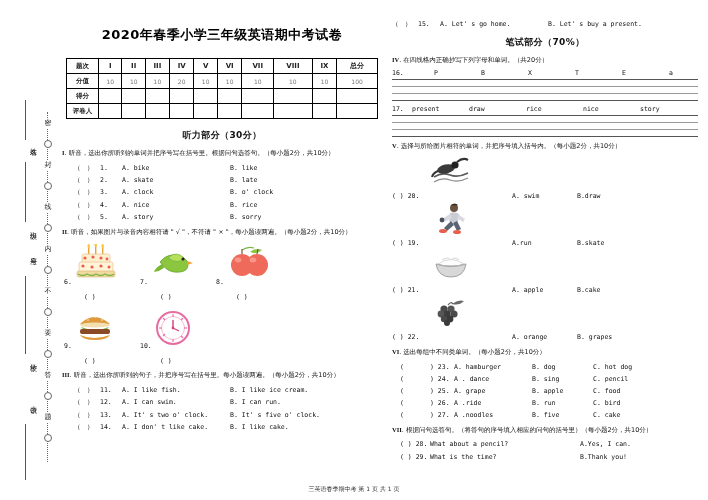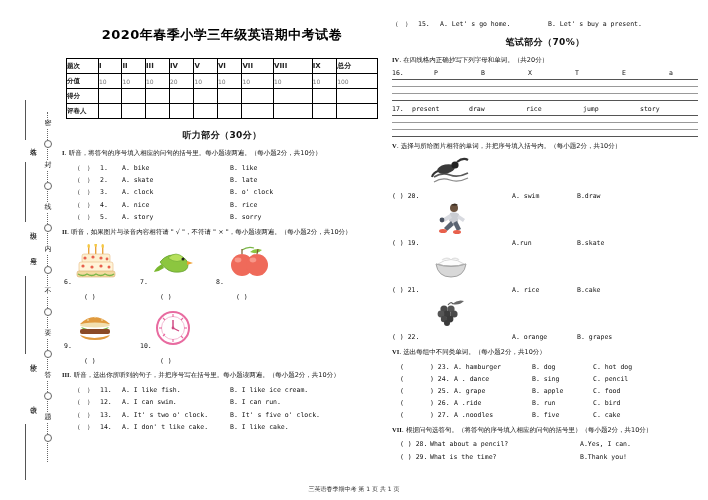--- a/index.html
+++ b/index.html
@@ -62,21 +62,21 @@
     letter-spacing: 0.5px; margin-top: 8px; margin-bottom: 14px;
     color: #000;
   }
 
   
   table.score {
     border-collapse: collapse; width: 312px; margin: 0 auto 10px auto;
     font-family: "DejaVu Sans", sans-serif;
   }
   table.score td {
-    border: 1px solid #000; height: 15px; text-align: left;
+    border: 1px solid #000; height: 15px; text-align: center;
     font-size: 6.5px; color: #222; padding: 0;
   }
   table.score td.hdr { font-weight: bold; font-size: 6.5px; width: 32px; }
   table.score td.rom { font-weight: bold; font-size: 7px; }
   table.score td.val { color: #777; font-size: 6px; }
 
   .sec-title {
     text-align: center; font-weight: bold; font-size: 9px;
     font-family: "DejaVu Sans", sans-serif;
     margin: 6px 0 6px 0; letter-spacing: 0.4px;
@@ -262,21 +262,21 @@
             <td></td>
         <td></td>
             <td></td>
       </tr>
     </tbody>
       </table>
 
     <div class="sec-title">听力部分（30分）</div>
 
     <div class="q-head">
-      <span class="rn">I</span><span>. 听音，将答句的序号填入相应的问句的括号里。每小题读两遍。（每小题2分，共10分）</span>
+      <span class="rn">I</span><span>. 听音，选出你所听到的单词并把序号写在括号里。根据问句选答句。（每小题2分，共10分）</span>
     </div>
     <div class="opt-row">
       <span class="paren">（　）</span>
       <span class="num">1.</span>
       <span class="oa">A. bike</span>
       <span class="ob">B. like</span>
     </div>
     <div class="opt-row">
       <span class="paren">（　）</span>
       <span class="num">2.</span>
@@ -471,21 +471,21 @@
       <div class="ln mid" style="top:7px;"></div>
       <div class="ln mid" style="top:14px;"></div>
       <div class="ln" style="top:21px;"></div>
     </div>
 
     <div class="words-row">
       <span class="lead">17.</span>
       <span class="wd">present</span>
       <span class="wd">draw</span>
       <span class="wd">rice</span>
-      <span class="wd">jump</span>
+      <span class="wd">nice</span>
       <span class="wd">story</span>
     </div>
     <div class="four-lines">
       <div class="ln" style="top:0;"></div>
       <div class="ln mid" style="top:7px;"></div>
       <div class="ln mid" style="top:14px;"></div>
       <div class="ln" style="top:21px;"></div>
     </div>
 
     <div class="q-head">
@@ -533,21 +533,21 @@
       <div class="pc-img">
         <svg viewBox="0 0 42 33" width="42" height="33">
           <path d="M8 15 q13 -9 26 0 q-4 2 -13 2 q-9 0 -13 -2 z" fill="#fdfdfd" stroke="#c8c8c8" stroke-width="0.7"></path>
           <path d="M6 15 q15 5 30 0 q-2 13 -15 13 q-13 0 -15 -13 z" fill="#d8d8d8" stroke="#9a9a9a" stroke-width="0.9"></path>
           <path d="M12 11 q4 -3 8 -1" stroke="#e2e2e2" stroke-width="1.4" fill="none"></path>
           <path d="M22 10 q4 -2 7 1" stroke="#e2e2e2" stroke-width="1.4" fill="none"></path>
           <path d="M6 15 q15 4 30 0" stroke="#b0b0b0" stroke-width="0.8" fill="none"></path>
         </svg>
       </div>
       <div class="pc-lead">(    ) 21.</div>
-      <div class="pc-a">A. rice</div>
+      <div class="pc-a">A. apple</div>
       <div class="pc-b">B.cake</div>
     </div>
 
     <div class="pc-item">
       <div class="pc-img">
         <svg viewBox="0 0 42 33" width="42" height="33">
           <path d="M22 8 q6 -5 12 -3 q-5 5 -12 3 z" fill="#6a6a6a"></path>
           <path d="M18 9 q3 -4 5 -1" stroke="#555" stroke-width="1.2" fill="none"></path>
           <circle cx="14" cy="13" r="3.6" fill="#4a4a4a"></circle>
           <circle cx="21" cy="13" r="3.6" fill="#555"></circle>

